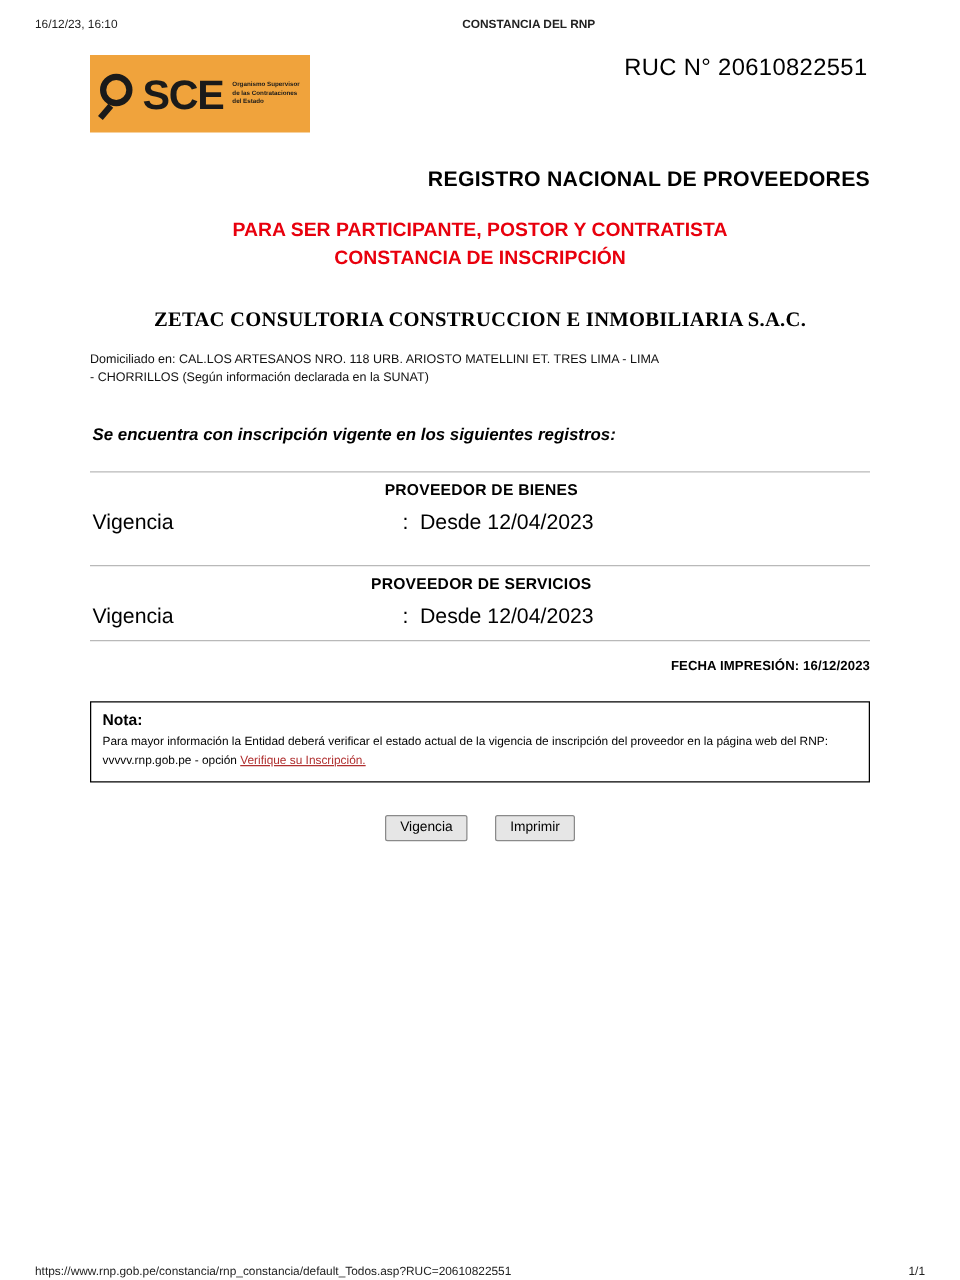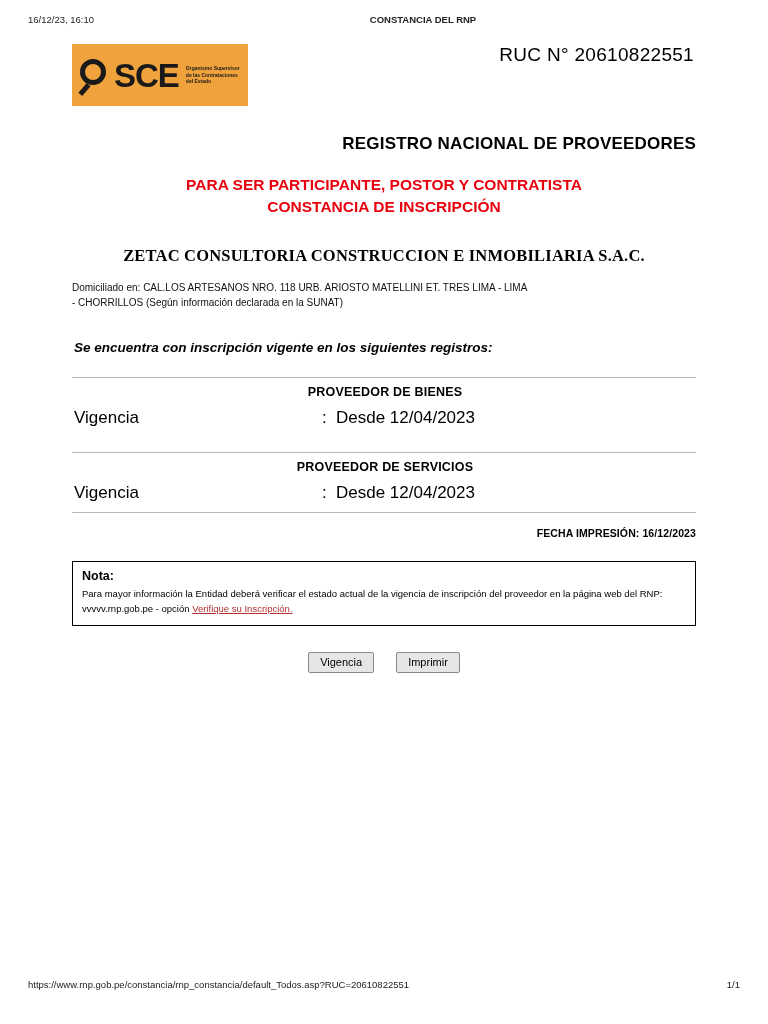--- a/index.html
+++ b/index.html
@@ -33,21 +33,21 @@
   }
   .print-header .ph-title {
     flex: 1;
     text-align: center;
     margin-right: 120px;
     font-weight: bold;
   }
 
   .print-footer {
     position: absolute;
-    bottom: 34px;
+    bottom: 1px;
     left: 0;
     width: 768px;
     display: flex;
     align-items: baseline;
     font-size: 9.5px;
     color: #222;
   }
   .print-footer .pf-url {
     margin-left: 28px;
   }

